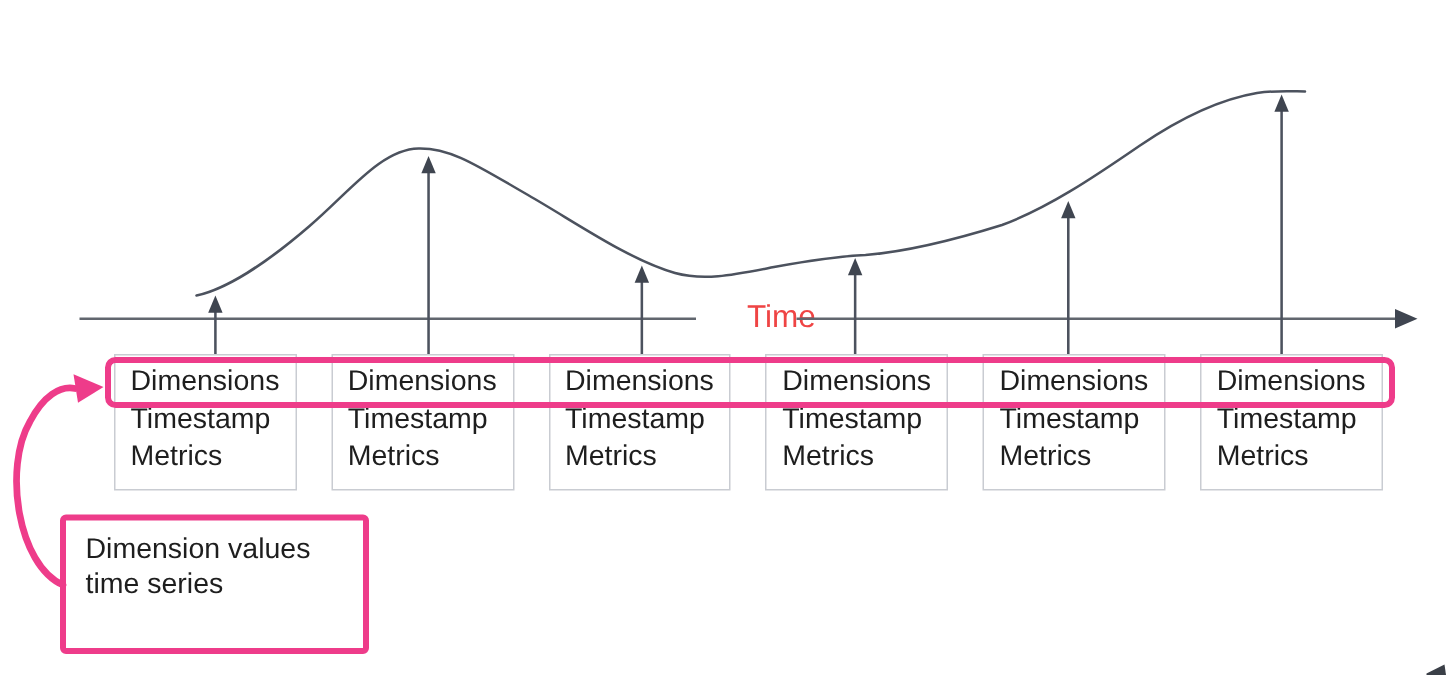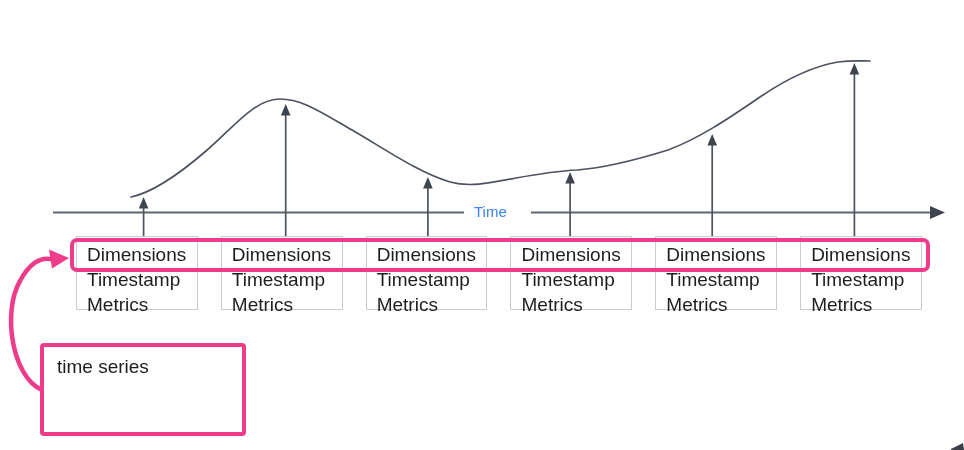--- a/index.html
+++ b/index.html
@@ -2,25 +2,25 @@
 <html><head>
 <meta charset="utf-8">
 <style>
   html,body{margin:0;padding:0;background:#ffffff;}
   .stage{
     position:relative;width:964px;height:450px;background:#ffffff;overflow:hidden;
     font-family:"Liberation Sans",sans-serif;color:#1e1e1e;
   }
   svg.lines{position:absolute;left:0;top:0;z-index:4;pointer-events:none;}
   .time-label{
-    position:absolute;left:474px;top:200px;z-index:2;
-    font-size:15px;line-height:24px;color:#3b82f6;
+    position:absolute;left:498px;top:200px;z-index:2;
+    font-size:21px;line-height:24px;color:#ef4444;
   }
   .records-row{
-    position:absolute;left:76px;top:236px;width:846px;height:74px;z-index:2;
+    position:absolute;left:76px;top:236px;width:846px;height:91px;z-index:2;
     display:flex;gap:23px;
   }
   .record-box{
     flex:1;background:#ffffff;border:1.5px solid #c9ccd2;box-sizing:border-box;
     padding:5px 6px 0 10px;
   }
   .record-box .field{font-size:19px;line-height:25px;white-space:nowrap;}
   .dimensions-band{
     position:absolute;left:70px;top:238px;width:860px;height:34px;z-index:3;
     border:4px solid #ee3c8a;border-radius:7px;box-sizing:border-box;
@@ -120,16 +120,17 @@
     <div class="record-box">
       <div class="field">Dimensions</div>
       <div class="field">Timestamp</div>
       <div class="field">Metrics</div>
     </div>
   </div>
 
   <div class="dimensions-band"></div>
 
   <div class="callout">
+    <div class="callout-line">Dimension values</div>
     <div class="callout-line">time series</div>
   </div>
 
 </div>
 
 </body></html>

